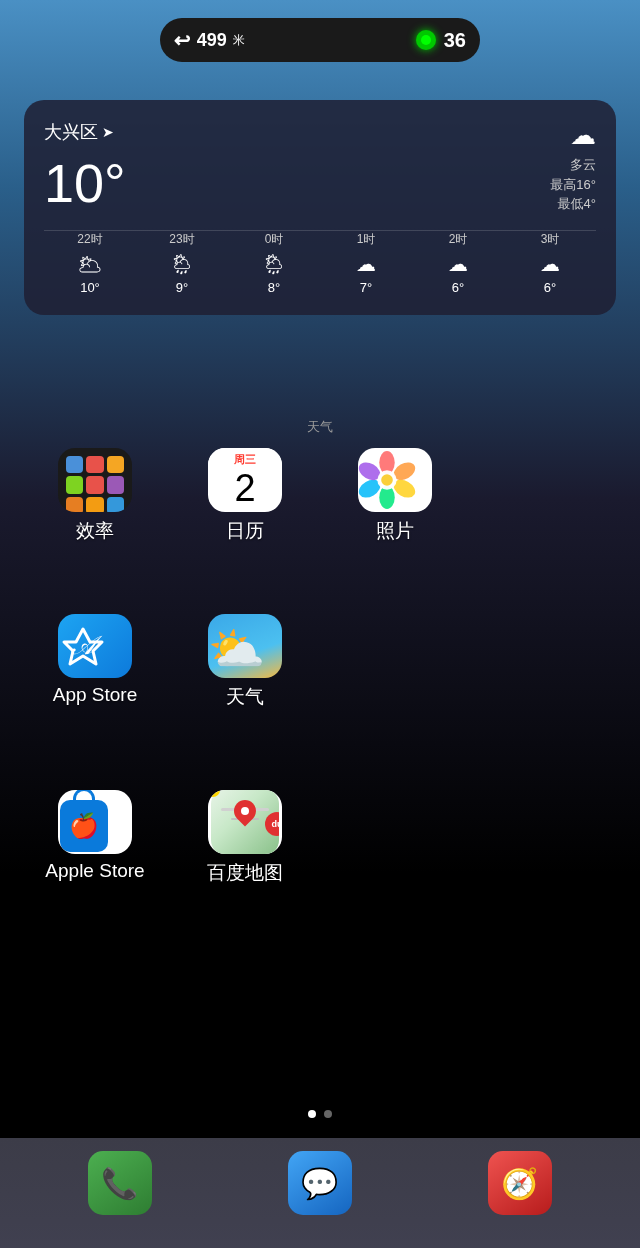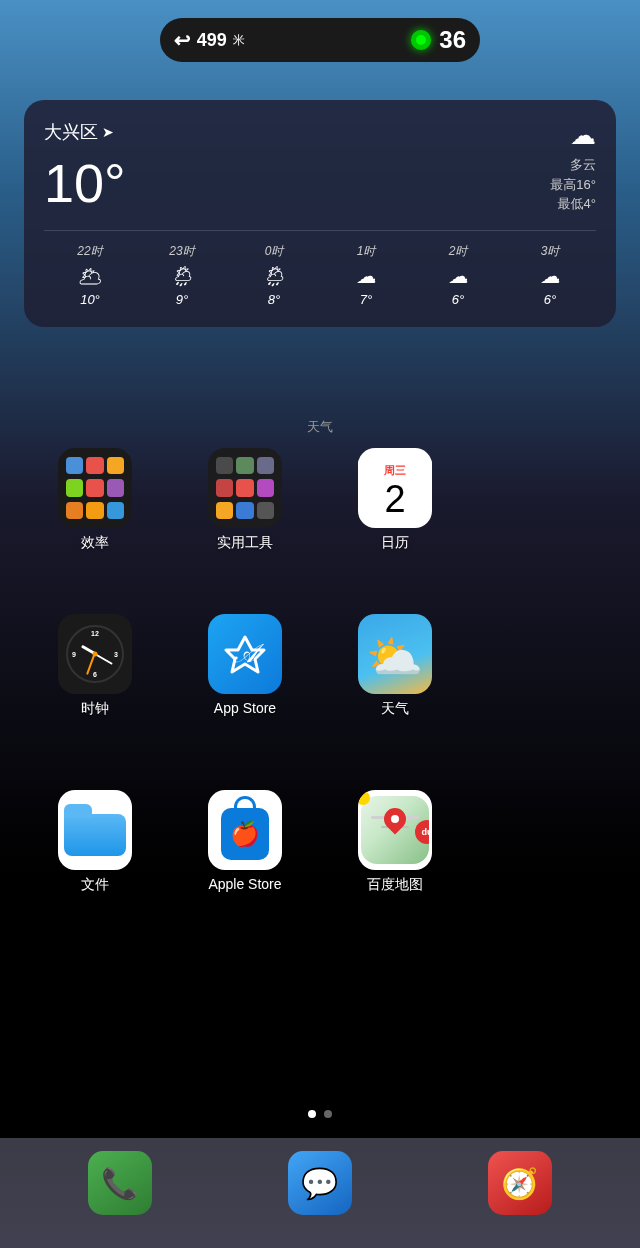--- a/index.html
+++ b/index.html
@@ -66,21 +66,21 @@
       justify-content: center;
     }
     .nav-signal-inner {
       width: 10px;
       height: 10px;
       border-radius: 50%;
       background: #00ff00;
     }
     .nav-number {
       color: white;
-      font-size: 24px;
+      font-size: 20px;
       font-weight: 700;
     }
 
     
     .weather-widget {
       position: absolute;
       top: 100px;
       left: 24px;
       right: 24px;
       background: rgba(30, 30, 50, 0.85);
@@ -118,23 +118,21 @@
     }
     .weather-main-row {
       display: flex;
       justify-content: space-between;
       align-items: flex-end;
       margin-bottom: 16px;
     }
     .weather-hourly {
       display: flex;
       justify-content: space-between;
-      padding-top: 12px;
       border-top: 1px solid rgba(255,255,255,0.15);
-      font-style: italic;
     }
     .weather-hour-item {
       display: flex;
       flex-direction: column;
       align-items: center;
       gap: 4px;
       flex: 1;
     }
     .weather-hour-label {
       font-size: 12px;
@@ -158,31 +156,30 @@
     }
     .app-item {
       display: flex;
       flex-direction: column;
       align-items: center;
       gap: 6px;
       cursor: pointer;
     }
     .app-icon {
       width: 74px;
-      height: 80px;
+      height: 64px;
       border-radius: 17px;
       display: flex;
       align-items: center;
-      justify-content: center;
       position: relative;
       overflow: hidden;
     }
     .app-label {
       color: white;
-      font-size: 14px;
+      font-size: 19px;
       text-align: center;
       text-shadow: 0 1px 2px rgba(0,0,0,0.6);
     }
 
     
     .folder-icon {
       background: #1a1a1a;
       display: grid;
       grid-template-columns: repeat(3, 1fr);
       gap: 3px;
@@ -465,65 +462,48 @@
       <div class="folder-mini" style="background:#7ed321;"></div>
       <div class="folder-mini" style="background:#e8524a;"></div>
       <div class="folder-mini" style="background:#9b59b6;"></div>
       <div class="folder-mini" style="background:#e67e22;"></div>
       <div class="folder-mini" style="background:#f39c12;"></div>
       <div class="folder-mini" style="background:#3498db;"></div>
     </div>
     <span class="app-label">效率</span>
   </div>
 
-  <div class="app-item">
-    <div class="app-icon" style="background:#1c1c1e; display:grid; grid-template-columns: repeat(3,1fr); gap:3px; padding:8px;">
-      <div style="border-radius:4px; background:#4a4a4a; width:100%; aspect-ratio:1;"></div>
-      <div style="border-radius:4px; background:#5c8a5c; width:100%; aspect-ratio:1;"></div>
-      <div style="border-radius:4px; background:#6a6a8a; width:100%; aspect-ratio:1;"></div>
-      <div style="border-radius:4px; background:#c44444; width:100%; aspect-ratio:1;"></div>
-      <div style="border-radius:4px; background:#e8524a; width:100%; aspect-ratio:1;"></div>
-      <div style="border-radius:4px; background:#b44ac0; width:100%; aspect-ratio:1;"></div>
-      <div style="border-radius:4px; background:#f5a623; width:100%; aspect-ratio:1;"></div>
-      <div style="border-radius:4px; background:#3a7bd5; width:100%; aspect-ratio:1;"></div>
-      <div style="border-radius:4px; background:#555; width:100%; aspect-ratio:1;"></div>
-    </div>
-    <span class="app-label">实用工具</span>
-  </div>
 
   <div class="app-item">
     <div class="app-icon calendar-icon">
       <div class="cal-header">周三</div>
       <div class="cal-date">2</div>
     </div>
     <span class="app-label">日历</span>
   </div>
 
+  <div class="app-item">
+    <div class="app-icon photos-icon">
+      <svg class="photos-flower" viewBox="0 0 60 60">
+        <ellipse cx="30" cy="12" rx="8" ry="12" fill="#ff6b6b" opacity="0.9"></ellipse>
+        <ellipse cx="48" cy="21" rx="8" ry="12" fill="#ff9f43" opacity="0.9" transform="rotate(60 48 21)"></ellipse>
+        <ellipse cx="48" cy="39" rx="8" ry="12" fill="#ffd32a" opacity="0.9" transform="rotate(120 48 39)"></ellipse>
+        <ellipse cx="30" cy="48" rx="8" ry="12" fill="#0be881" opacity="0.9" transform="rotate(180 30 48)"></ellipse>
+        <ellipse cx="12" cy="39" rx="8" ry="12" fill="#0fbcf9" opacity="0.9" transform="rotate(240 12 39)"></ellipse>
+        <ellipse cx="12" cy="21" rx="8" ry="12" fill="#a55eea" opacity="0.9" transform="rotate(300 12 21)"></ellipse>
+        <circle cx="30" cy="30" r="10" fill="white" opacity="0.95"></circle>
+        <circle cx="30" cy="30" r="6" fill="#f9ca24" opacity="0.9"></circle>
+      </svg>
+    </div>
+    <span class="app-label">照片</span>
+  </div>
 </div>
 
 <div class="apps-grid" style="top: 614px;">
 
-  <div class="app-item">
-    <div class="app-icon clock-icon">
-      <div class="clock-face">
-
-        <span class="cn" style="top:3px; left:50%; transform:translateX(-50%);">12</span>
-        <span class="cn" style="top:50%; right:4px; transform:translateY(-50%);">3</span>
-        <span class="cn" style="bottom:3px; left:50%; transform:translateX(-50%);">6</span>
-        <span class="cn" style="top:50%; left:4px; transform:translateY(-50%);">9</span>
-        <div class="hand-container">
-          <div class="hand hour-hand"></div>
-          <div class="hand minute-hand"></div>
-          <div class="hand second-hand"></div>
-          <div class="clock-center"></div>
-        </div>
-      </div>
-    </div>
-    <span class="app-label">时钟</span>
-  </div>
 
   <div class="app-item">
     <div class="app-icon appstore-icon">
       <svg width="50" height="50" viewBox="0 0 50 50">
         <path d="M25 8 L32 21 L44 21 L35 30 L38 43 L25 35 L12 43 L15 30 L6 21 L18 21 Z" fill="none" stroke="white" stroke-width="3" stroke-linejoin="round"></path>
         <text x="25" y="33" text-anchor="middle" fill="white" font-size="26" font-style="italic" font-weight="200" font-family="sans-serif">𝒜</text>
       </svg>
     </div>
     <span class="app-label">App Store</span>
   </div>
@@ -532,29 +512,20 @@
   <div class="app-item">
     <div class="app-icon weather-app-icon">
       <span style="font-size:46px; line-height:1; margin-top:6px;">⛅</span>
     </div>
     <span class="app-label">天气</span>
   </div>
 </div>
 
 <div class="apps-grid" style="top: 790px;">
 
-  <div class="app-item">
-    <div class="app-icon files-icon">
-      <div style="position:relative; width:62px; height:52px;">
-        <div style="position:absolute; top:10px; left:0; right:0; bottom:0; background:linear-gradient(180deg,#5bb8f5,#1e96e8); border-radius:0 8px 8px 8px;"></div>
-        <div style="position:absolute; top:0; left:0; width:28px; height:14px; background:#5bb8f5; border-radius:6px 6px 0 0;"></div>
-      </div>
-    </div>
-    <span class="app-label">文件</span>
-  </div>
 
   <div class="app-item">
     <div class="app-icon applestore-icon">
       <div style="position:relative; width:52px; height:58px; display:flex; align-items:center; justify-content:center;">
         <div style="width:48px; height:52px; background:#0a7adb; border-radius:10px; display:flex; align-items:center; justify-content:center; position:relative; margin-top:8px;">
           <div style="position:absolute; top:-12px; left:50%; transform:translateX(-50%); width:22px; height:18px; border:3.5px solid #0a7adb; border-radius:12px 12px 0 0; border-bottom:none;"></div>
           <span style="color:white; font-size:24px; line-height:1;">🍎</span>
         </div>
       </div>
     </div>

